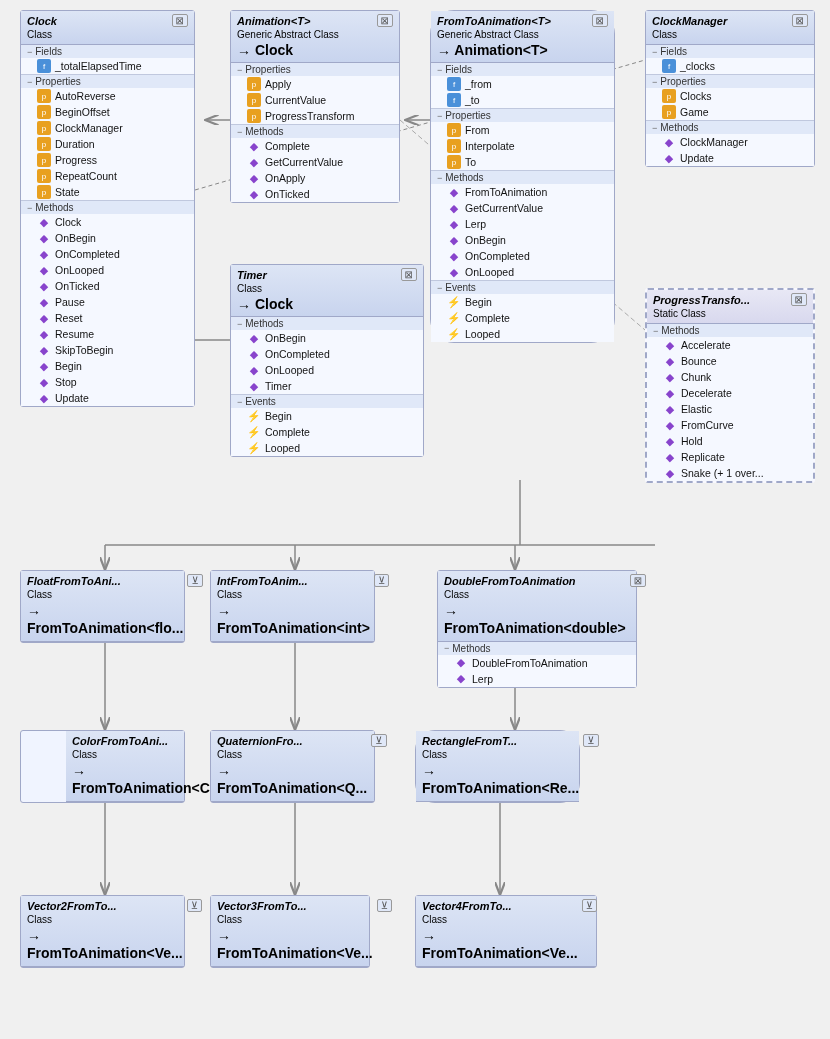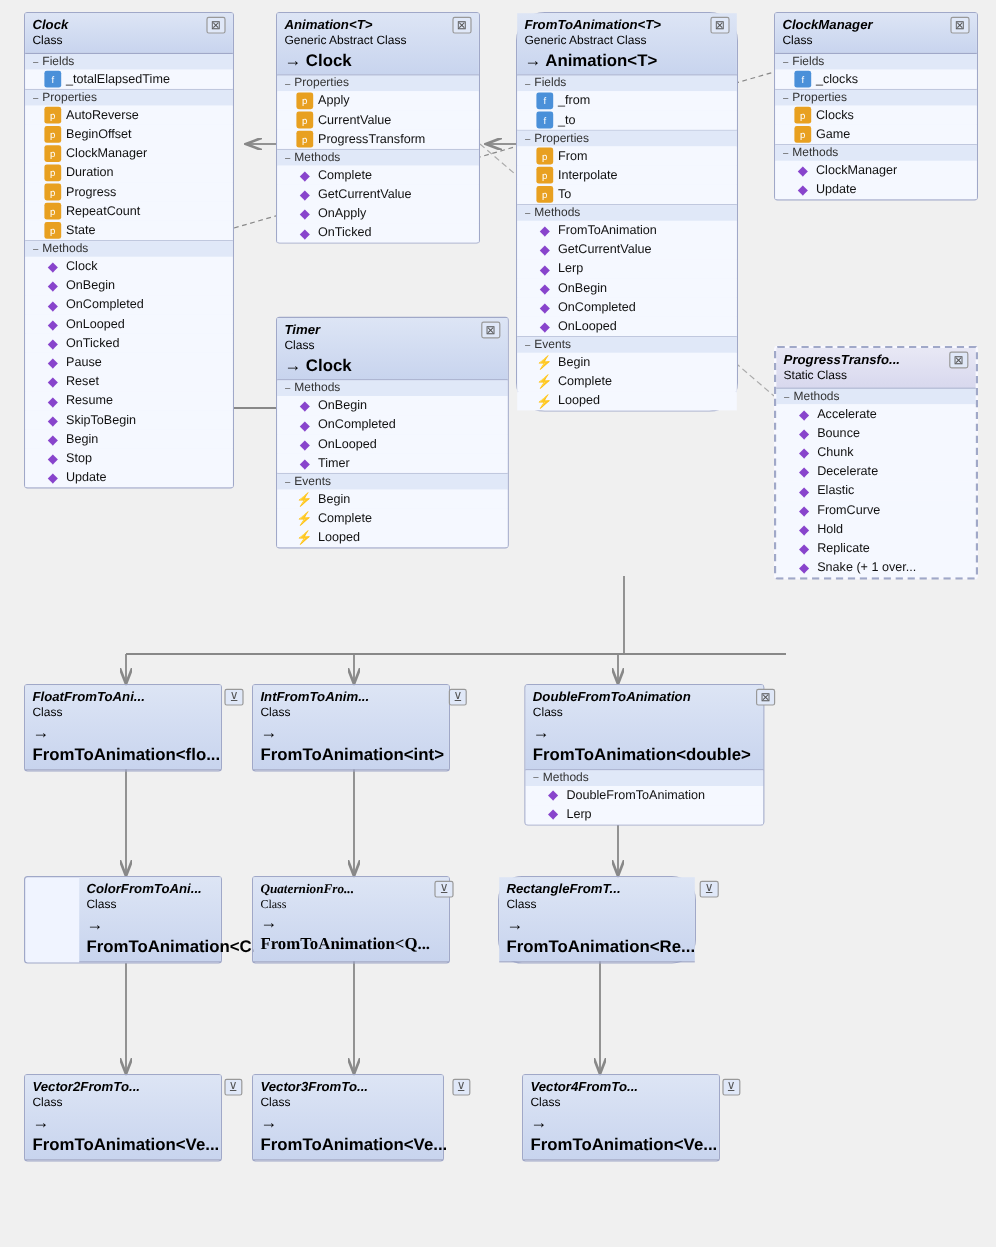--- a/index.html
+++ b/index.html
@@ -627,21 +627,21 @@
     <div class="uml-box-title">
       <div class="title-text">
         <span>ColorFromToAni...</span>
         <span class="class-type">Class</span>
         <span class="parent-class">→ FromToAnimation&lt;C...</span>
       </div>
       <span class="collapse-btn">⊻</span>
     </div>
   </div>
 
-  <div class="uml-box" style="top:730px; left:210px; width:165px;font-family:Liberation Serif, serif;">
+  <div class="uml-box" style="top:730px; left:210px; width:165px;">
     <div class="uml-box-title">
       <div class="title-text">
         <span>QuaternionFro...</span>
         <span class="class-type">Class</span>
         <span class="parent-class">→ FromToAnimation&lt;Q...</span>
       </div>
       <span class="collapse-btn">⊻</span>
     </div>
   </div>
 
@@ -671,21 +671,21 @@
     <div class="uml-box-title">
       <div class="title-text">
         <span>Vector3FromTo...</span>
         <span class="class-type">Class</span>
         <span class="parent-class">→ FromToAnimation&lt;Ve...</span>
       </div>
       <span class="collapse-btn">⊻</span>
     </div>
   </div>
 
-  <div class="uml-box" style="top:895px; left:435px; width:165px;">
+  <div class="uml-box" style="top:895px; left:415px; width:182px;">
     <div class="uml-box-title">
       <div class="title-text">
         <span>Vector4FromTo...</span>
         <span class="class-type">Class</span>
         <span class="parent-class">→ FromToAnimation&lt;Ve...</span>
       </div>
       <span class="collapse-btn">⊻</span>
     </div>
   </div>
 

